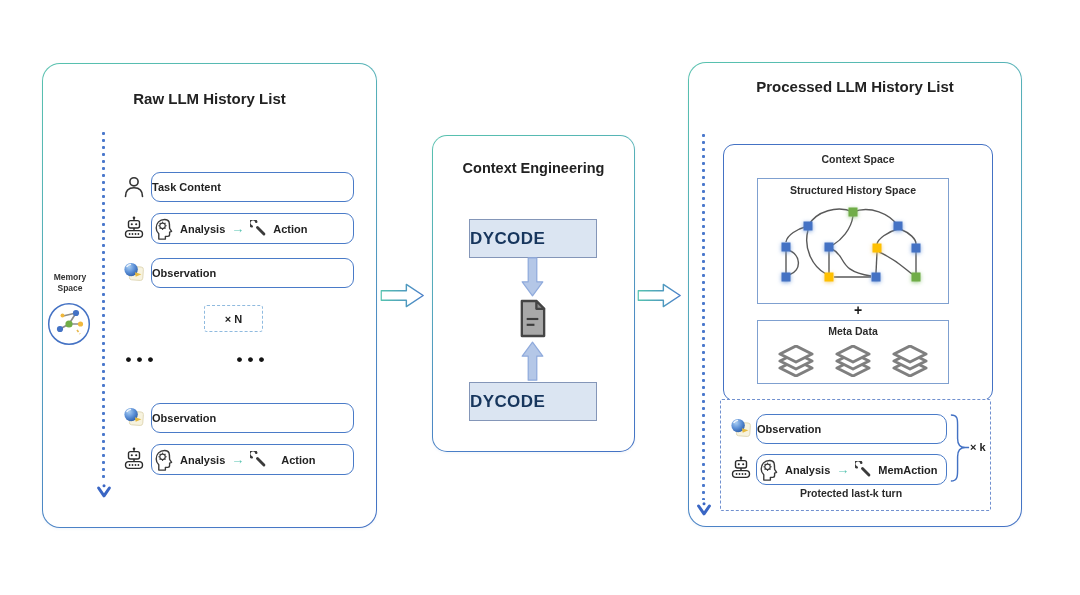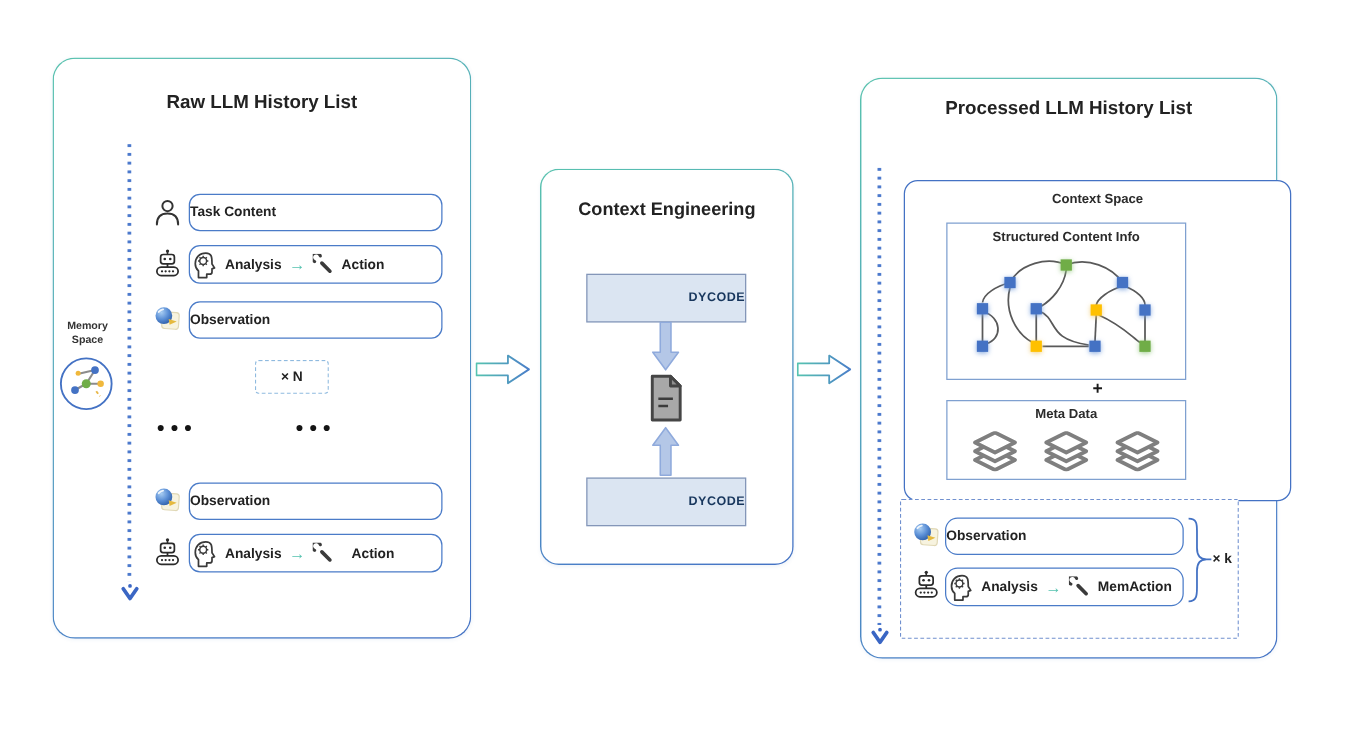--- a/index.html
+++ b/index.html
@@ -11,22 +11,22 @@
                     linear-gradient(155deg,#58c2ae 0%,#55a9bc 40%,#4a7fc7 80%,#4472c4 100%) border-box;
          box-shadow:0 1px 3px rgba(70,110,180,0.08);}
   .ptitle{position:absolute;left:0;right:0;text-align:center;font-size:15px;font-weight:600;color:#222;}
   .rowbox{position:absolute;display:flex;align-items:center;gap:6px;
           border:1.3px solid #4a7bc8;border-radius:9px;background:#fff;font-size:11px;font-weight:600;color:#222;}
   .thinbox{position:absolute;border:1.2px solid #7fa0d0;background:#fff;}
   .dotline{position:absolute;width:3px;
            background-image:radial-gradient(circle,#4a78cc 1.35px,rgba(74,120,204,0) 1.6px);
            background-size:3px 7px;background-repeat:repeat-y;}
   .smalllbl{position:absolute;text-align:center;font-size:10.5px;font-weight:600;color:#2b2b2b;}
-  .fillbox{position:absolute;display:flex;align-items:center;justify-content:flex-end;
-           background:#dbe5f2;border:1.4px solid #8496b8;font-size:10px;font-weight:700;
+  .fillbox{position:absolute;display:flex;align-items:center;justify-content:flex-start;
+           background:#dbe5f2;border:1.4px solid #8496b8;font-size:17px;font-weight:700;
            color:#17365d;letter-spacing:0.4px;}
   .dots{position:absolute;font-size:17px;font-weight:700;letter-spacing:5px;color:#141414;text-align:center;}
   .arrowglyph{color:#56c3b0;font-weight:700;font-size:13px;line-height:1;}
   .icn{display:block;}
   .rot180{transform:rotate(180deg);}
   .nodeB{filter:drop-shadow(0 1px 2px rgba(120,160,220,0.9));}
   .nodeG{filter:drop-shadow(0 1px 2px rgba(150,200,130,0.9));}
   .nodeY{filter:drop-shadow(0 1px 2px rgba(240,205,120,0.9));}
 </style>
 </head>
@@ -108,21 +108,21 @@
       <path d="M2.6,4 L8,11.8 L13.4,4" fill="none" stroke="#3a66c4" stroke-width="3" stroke-linecap="round" stroke-linejoin="round"></path>
     </symbol>
     <symbol id="i-brace" viewBox="0 0 24 72">
       <path d="M3,1.5 C10,1.5 10,6 10,12 L10,26 C10,32 12,35.5 18,35.5 L22,35.5 M18,35.5 C12,35.5 10,39 10,45 L10,59 C10,65 10,70.5 3,70.5" fill="none" stroke="#4472c4" stroke-width="1.5"></path>
     </symbol>
   </defs>
 </svg>
 
 <div id="canvas">
 
-  <div class="panel" style="left:42px;top:46px;width:333px;height:463px;">
+  <div class="panel" style="left:42px;top:63px;width:333px;height:463px;">
     <div class="ptitle" style="top:26px;">Raw LLM History List</div>
 
     <div class="dotline" style="left:59px;top:66px;height:352px;"></div>
     <svg class="abs icn" style="left:53px;top:420px;" width="16" height="14">
         <use href="#i-chevron"></use>
       </svg>
 
     <div class="abs" style="left:2px;top:208px;width:50px;text-align:center;font-size:8.5px;font-weight:600;line-height:1.3;color:#333;">
       <div>Memory</div>
       <div>Space</div>
@@ -230,25 +230,25 @@
     </svg>
 
   <div class="panel" style="left:688px;top:62px;width:332px;height:463px;">
     <div class="ptitle" style="top:15px;">Processed LLM History List</div>
 
     <div class="dotline" style="left:13px;top:69px;height:368px;"></div>
     <svg class="abs icn" style="left:7px;top:439px;" width="16" height="14">
         <use href="#i-chevron"></use>
       </svg>
 
-    <div class="abs" style="left:34px;top:81px;width:268px;height:255px;border:1.4px solid #4472c4;border-radius:11px;background:#fff;padding-left:40px;">
+    <div class="abs" style="left:34px;top:81px;width:268px;height:255px;border:1.4px solid #4472c4;border-radius:11px;background:#fff;">
       <div class="smalllbl" style="left:0;right:0;top:8px;">Context Space</div>
 
       <div class="thinbox" style="left:33px;top:33px;width:190px;height:124px;">
-        <div class="smalllbl" style="left:0;right:0;top:5px;">Structured Content Info</div>
+        <div class="smalllbl" style="left:0;right:0;top:5px;">Structured History Space</div>
         <svg class="abs icn" style="left:0;top:0;" width="190" height="124" viewBox="0 0 190 124">
           <g fill="none" stroke="#595959" stroke-width="1.4">
             <path d="M50,47 C58,32 80,26 95,33"></path>
             <path d="M95,33 C112,26 132,35 140,47"></path>
             <path d="M95,37 C93,51 83,61 75,66"></path>
             <path d="M50,47 C39,50 29,56 28,63"></path>
             <path d="M50,51 C45,70 55,88 68,95"></path>
             <path d="M28,72 L28,94"></path>
             <path d="M28,70 C44,75 44,92 31,96"></path>
             <path d="M71,72 L71,94"></path>
@@ -317,16 +317,17 @@
             <use href="#i-wrench"></use>
           </svg>
         <span>MemAction</span>
       </div>
 
       <svg class="abs icn" style="left:227px;top:13px;" width="23" height="70" viewBox="0 0 24 72">
           <use href="#i-brace"></use>
         </svg>
       <div class="abs" style="left:249px;top:41px;font-size:11px;font-weight:600;color:#222;">× k</div>
 
+      <div class="smalllbl" style="left:0;width:260px;top:87px;">Protected last-k turn</div>
     </div>
   </div>
 
 </div>
 
 </body></html>

